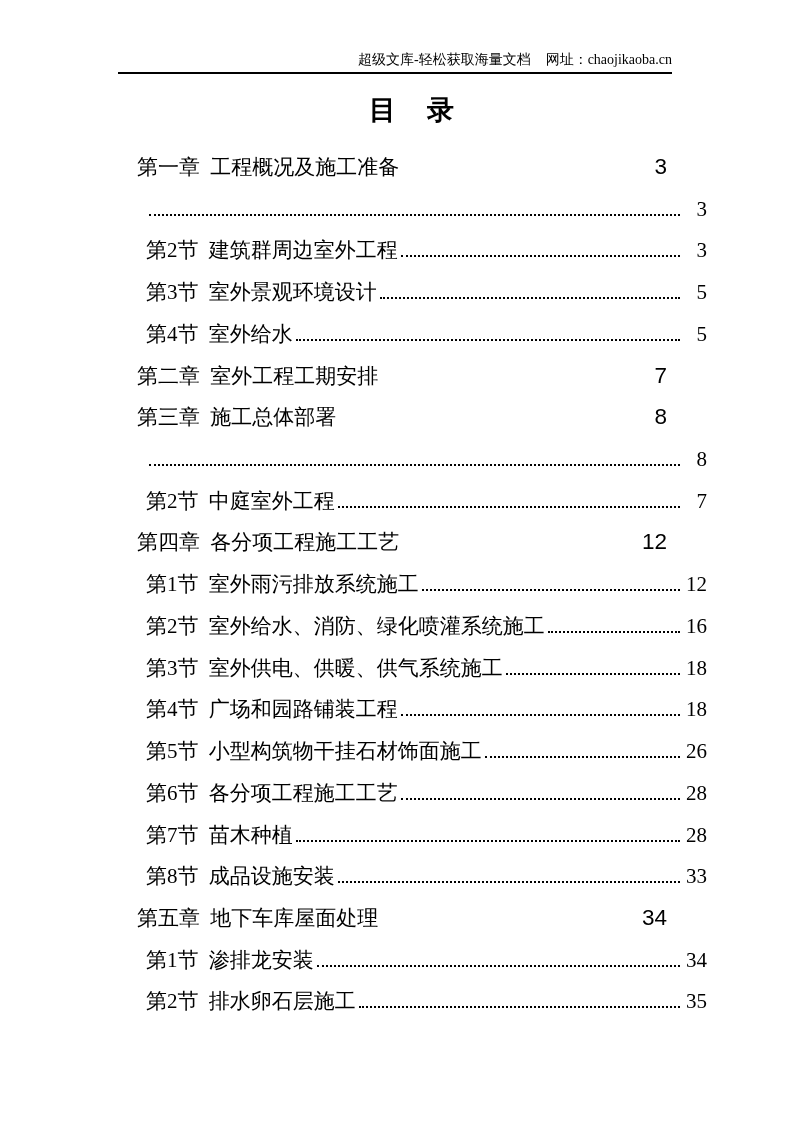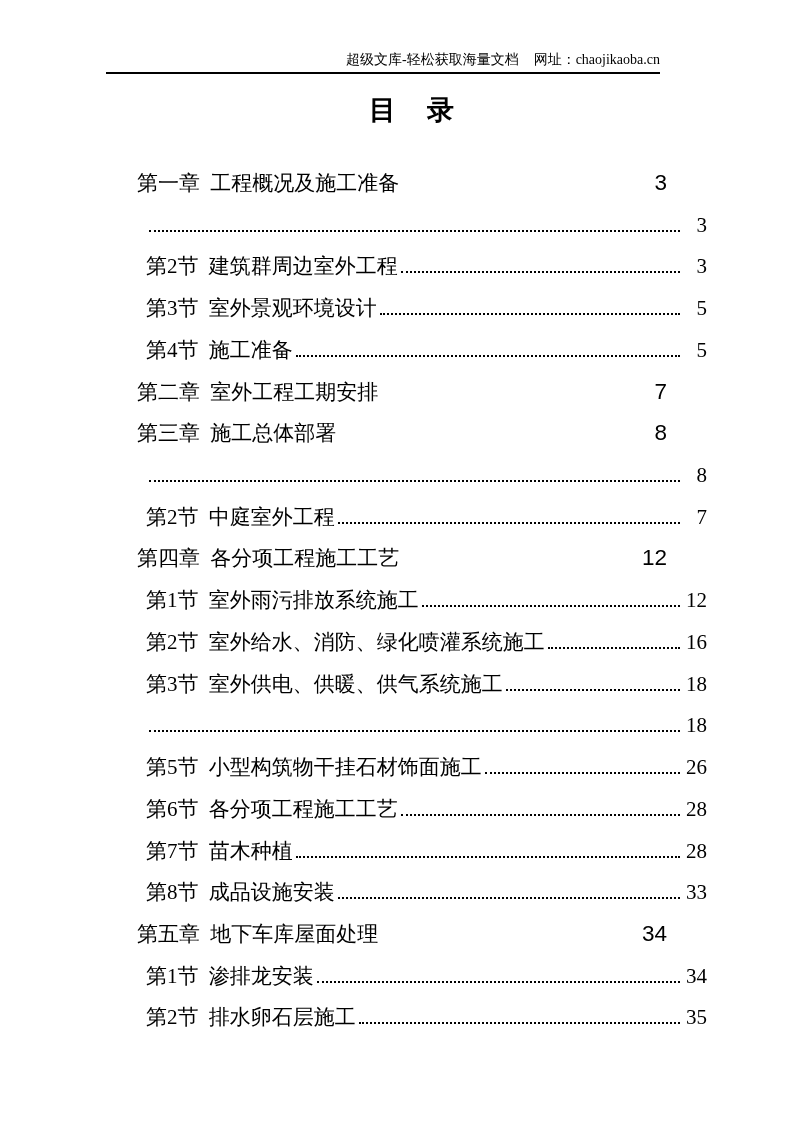--- a/index.html
+++ b/index.html
@@ -13,21 +13,21 @@
     height: 1122px;
     background: #ffffff;
     overflow: hidden;
     color: #000000;
     font-family: "Liberation Serif", "DejaVu Serif", serif;
   }
   
   .doc-header {
     position: absolute;
     top: 51px;
-    left: 106px;
+    left: 118px;
     width: 554px;
     text-align: right;
     font-size: 14px;
     line-height: 17px;
     padding-bottom: 4px;
     border-bottom: 2px solid #000000;
     white-space: nowrap;
   }
   .doc-header .site {
     margin-left: 15px;
@@ -41,21 +41,21 @@
     margin: 16px;
     text-align: center;
     font-size: 27px;
     line-height: 32px;
     font-weight: bold;
     letter-spacing: 2px;
   }
   
   .toc {
     position: absolute;
-    top: 170px;
+    top: 154px;
     left: 137px;
     width: 570px;
   }
   .toc-entry {
     display: flex;
     align-items: baseline;
     height: 41.72px;
     font-size: 21px;
     line-height: 26px;
     word-spacing: 5px;
@@ -113,21 +113,21 @@
     <span class="label">第2节 建筑群周边室外工程</span>
     <span class="leader"></span>
     <span class="page-num">3</span>
   </div>
       <div class="toc-entry section">
     <span class="label">第3节 室外景观环境设计</span>
     <span class="leader"></span>
     <span class="page-num">5</span>
   </div>
       <div class="toc-entry section">
-    <span class="label">第4节 施工准备</span>
+    <span class="label">第4节 室外给水</span>
     <span class="leader"></span>
     <span class="page-num">5</span>
   </div>
       <div class="toc-entry chapter">
     <span class="label">第二章 室外工程工期安排</span>
 
     <span class="page-num">7</span>
   </div>
       <div class="toc-entry chapter">
     <span class="label">第三章 施工总体部署</span>
@@ -157,20 +157,21 @@
     <span class="label">第2节 室外给水、消防、绿化喷灌系统施工</span>
     <span class="leader"></span>
     <span class="page-num">16</span>
   </div>
       <div class="toc-entry section">
     <span class="label">第3节 室外供电、供暖、供气系统施工</span>
     <span class="leader"></span>
     <span class="page-num">18</span>
   </div>
       <div class="toc-entry section">
+    <span class="label">第4节 广场和园路铺装工程</span>
     <span class="leader"></span>
     <span class="page-num">18</span>
   </div>
       <div class="toc-entry section">
     <span class="label">第5节 小型构筑物干挂石材饰面施工</span>
     <span class="leader"></span>
     <span class="page-num">26</span>
   </div>
       <div class="toc-entry section">
     <span class="label">第6节 各分项工程施工工艺</span>

